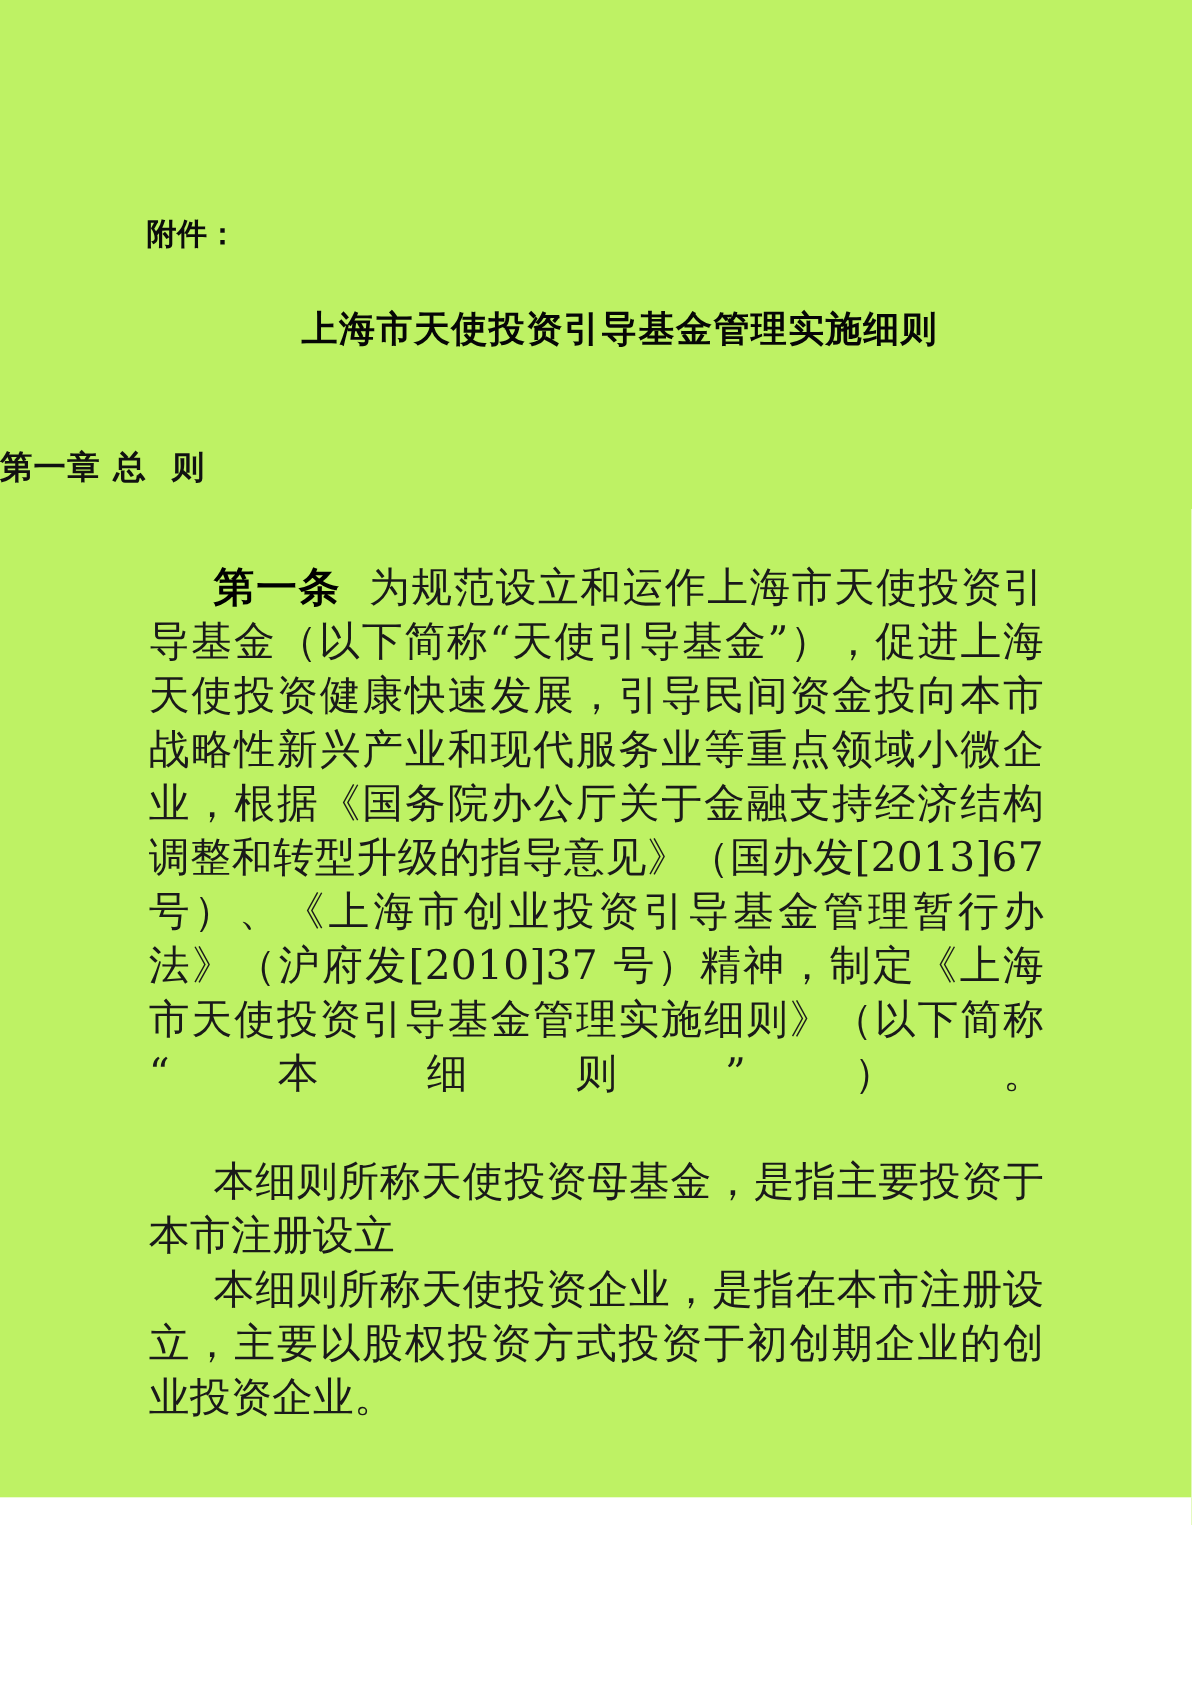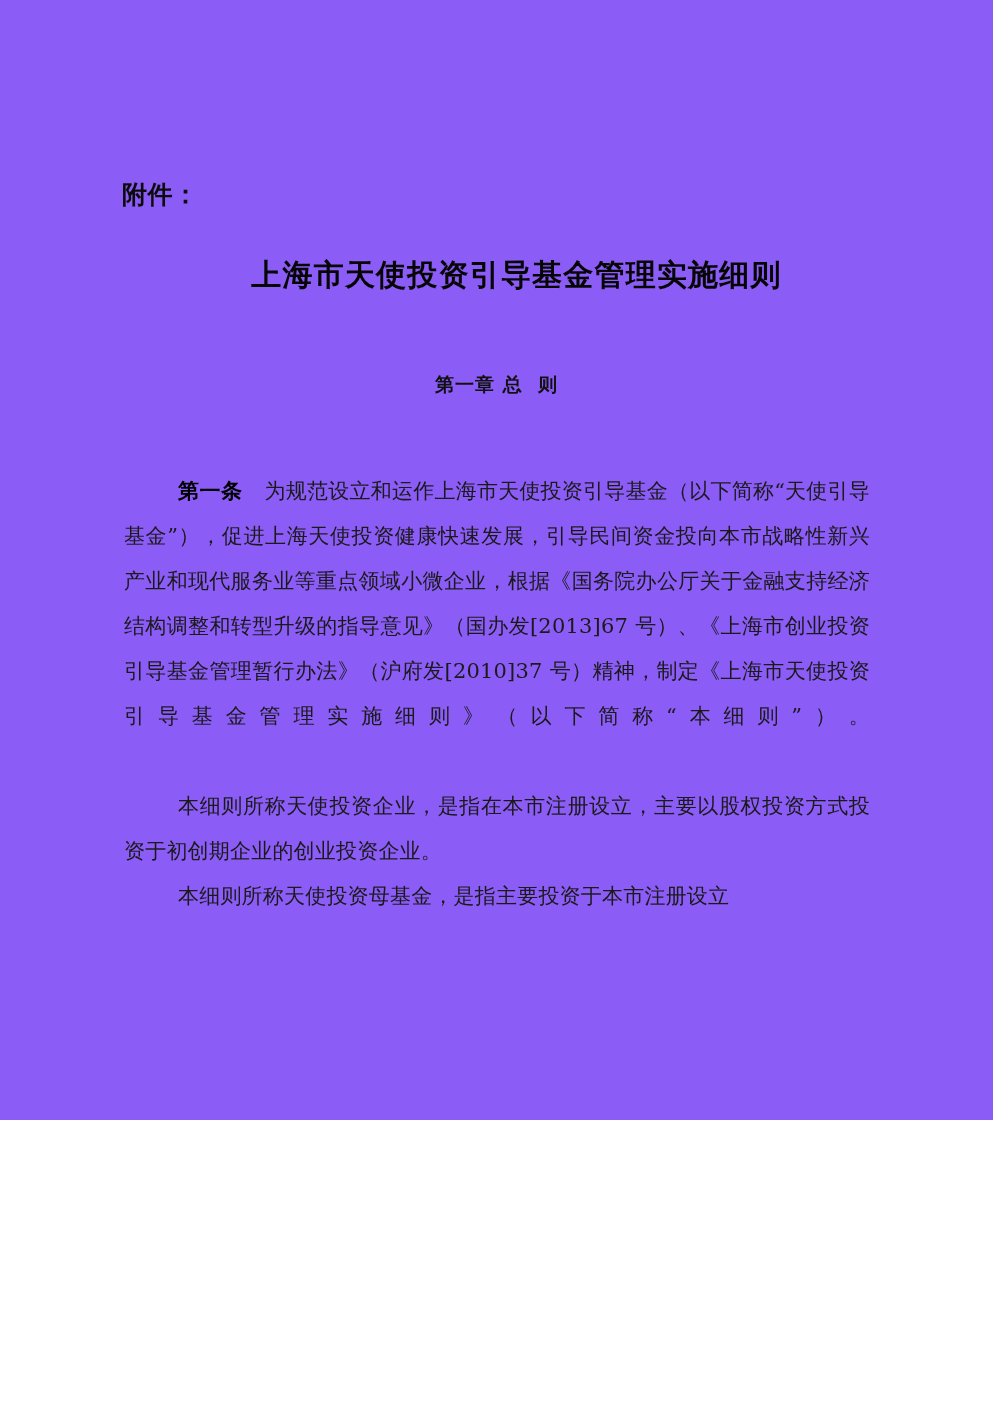--- a/index.html
+++ b/index.html
@@ -8,22 +8,22 @@
     padding: 0;
     background: #ffffff;
   }
   body {
     font-family: "DejaVu Serif", "Liberation Serif", serif;
     color: #000000;
   }
   #page {
     position: relative;
     width: 993px;
-    height: 1120px;
-    background: #8b5cf6;
+    height: 1248px;
+    background: #bef264;
     overflow: hidden;
     box-sizing: border-box;
   }
 
   
   .attach-label {
     position: absolute;
     left: 122px;
     top: 180px;
     font-size: 25px;
@@ -48,39 +48,38 @@
     color: #060606;
     padding-left: 40px;
   }
 
   
   .chapter-heading {
     position: absolute;
     left: 0;
     right: 0;
     top: 373px;
-    text-align: center;
-    font-size: 19px;
+    font-size: 27px;
     font-weight: bold;
     letter-spacing: 1px;
     line-height: 1.25;
     color: #111111;
     white-space: pre;
   }
 
   
   .body-block {
     position: absolute;
     left: 124px;
     top: 468px;
     width: 746px;
   }
   .para {
     margin: 0;
-    font-size: 21px;
+    font-size: 34px;
     line-height: 45px;
     text-align: justify;
     text-justify: inter-character;
     text-align-last: left;
     letter-spacing: 0.2px;
     color: #1a1a1a;
     text-indent: 54px;
     word-break: break-all;
   }
   .para .article-no {
@@ -124,24 +123,24 @@
   <div class="body-block">
 
     <p class="para tail-justify">
       <span class="article-no">第一条</span><span class="gap"></span><span>为规范设立和运作上海市天使投资引导基金（以下简称“天使引导基金”），促进上海天使投资健康快速发展，引导民间资金投向本市战略性新兴产业和现代服务业等重点领域小微企业，根据《国务院办公厅关于金融支持经济结构调整和转型升级的指导意见》（国办发[2013]67 号）、《上海市创业投资引导基金管理暂行办法》（沪府发[2010]37 号）精神，制定《上海市天使投资引导基金管理实施细则》（以下简称“本细则”）。</span>
     </p>
 
 
     <div class="blank-line"></div>
 
     <p class="para">
-      <span>本细则所称天使投资企业，是指在本市注册设立，主要以股权投资方式投资于初创期企业的创业投资企业。</span>
+      <span>本细则所称天使投资母基金，是指主要投资于本市注册设立</span>
     </p>
 
     <p class="para">
-      <span>本细则所称天使投资母基金，是指主要投资于本市注册设立</span>
+      <span>本细则所称天使投资企业，是指在本市注册设立，主要以股权投资方式投资于初创期企业的创业投资企业。</span>
     </p>
 
   </div>
 
   <div class="page-number">－ 1 －</div>
 
 </div>
 
 </body></html>

